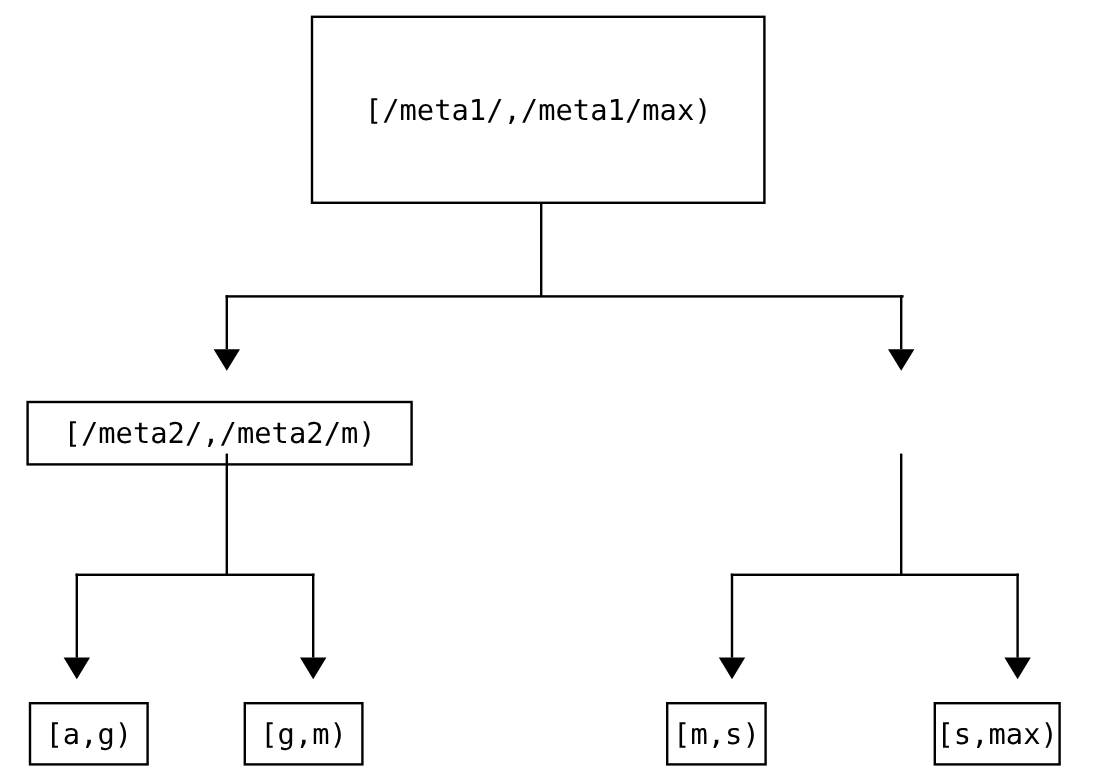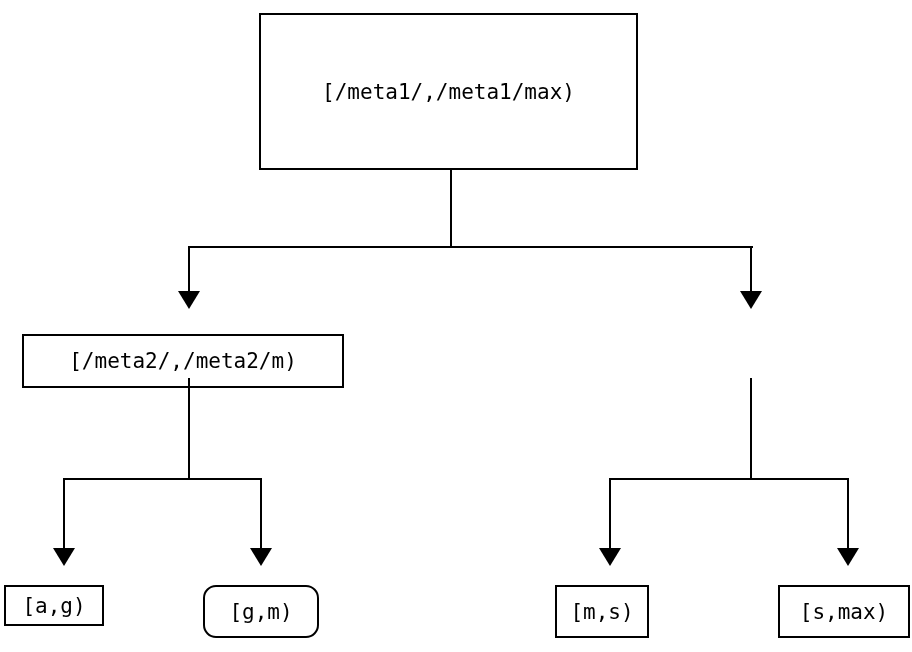--- a/index.html
+++ b/index.html
@@ -17,21 +17,21 @@
   }
   .node {
     position: absolute;
     box-sizing: border-box;
     border: 2px solid var(--line, #000000);
     background: var(--fill, #ffffff);
     display: flex;
     align-items: center;
     justify-content: center;
     color: var(--text, #000000);
-    font-size: 21px;
+    font-size: 24px;
     white-space: nowrap;
   }
   .line {
     position: absolute;
     background: var(--line, #000000);
   }
   .arrow {
     position: absolute;
     width: 0;
     height: 0;
@@ -47,33 +47,33 @@
 
   <div class="node" style="left:259px; top:13px; width:379px; height:157px;">
     <span>[/meta1/,/meta1/max)</span>
   </div>
 
   <div class="node" style="left:22px; top:324px; width:322px; height:54px;margin-top:10px;">
     <span>[/meta2/,/meta2/m)</span>
   </div>
 
 
-  <div class="node" style="left:4px; top:585px; width:100px; height:41px;">
+  <div class="node" style="left:24px; top:585px; width:100px; height:53px;">
     <span>[a,g)</span>
   </div>
 
-  <div class="node" style="left:203px; top:585px; width:116px; height:53px;border-radius:13px;">
+  <div class="node" style="left:203px; top:585px; width:100px; height:53px;">
     <span>[g,m)</span>
   </div>
 
-  <div class="node" style="left:555px; top:585px; width:94px; height:53px;">
+  <div class="node" style="left:555px; top:585px; width:84px; height:53px;">
     <span>[m,s)</span>
   </div>
 
-  <div class="node" style="left:778px; top:585px; width:132px; height:53px;">
+  <div class="node" style="left:778px; top:585px; width:106px; height:53px;">
     <span>[s,max)</span>
   </div>
 
   <div class="line" style="left:450px; top:170px; width:2px; height:77px;"></div>
   <div class="line" style="left:188px; top:246px; width:565px; height:2px;"></div>
   <div class="line" style="left:188px; top:246px; width:2px; height:45px;"></div>
   <div class="arrow" style="left:178px; top:291px;"></div>
   <div class="line" style="left:750px; top:246px; width:2px; height:45px;"></div>
   <div class="arrow" style="left:740px; top:291px;"></div>
 

